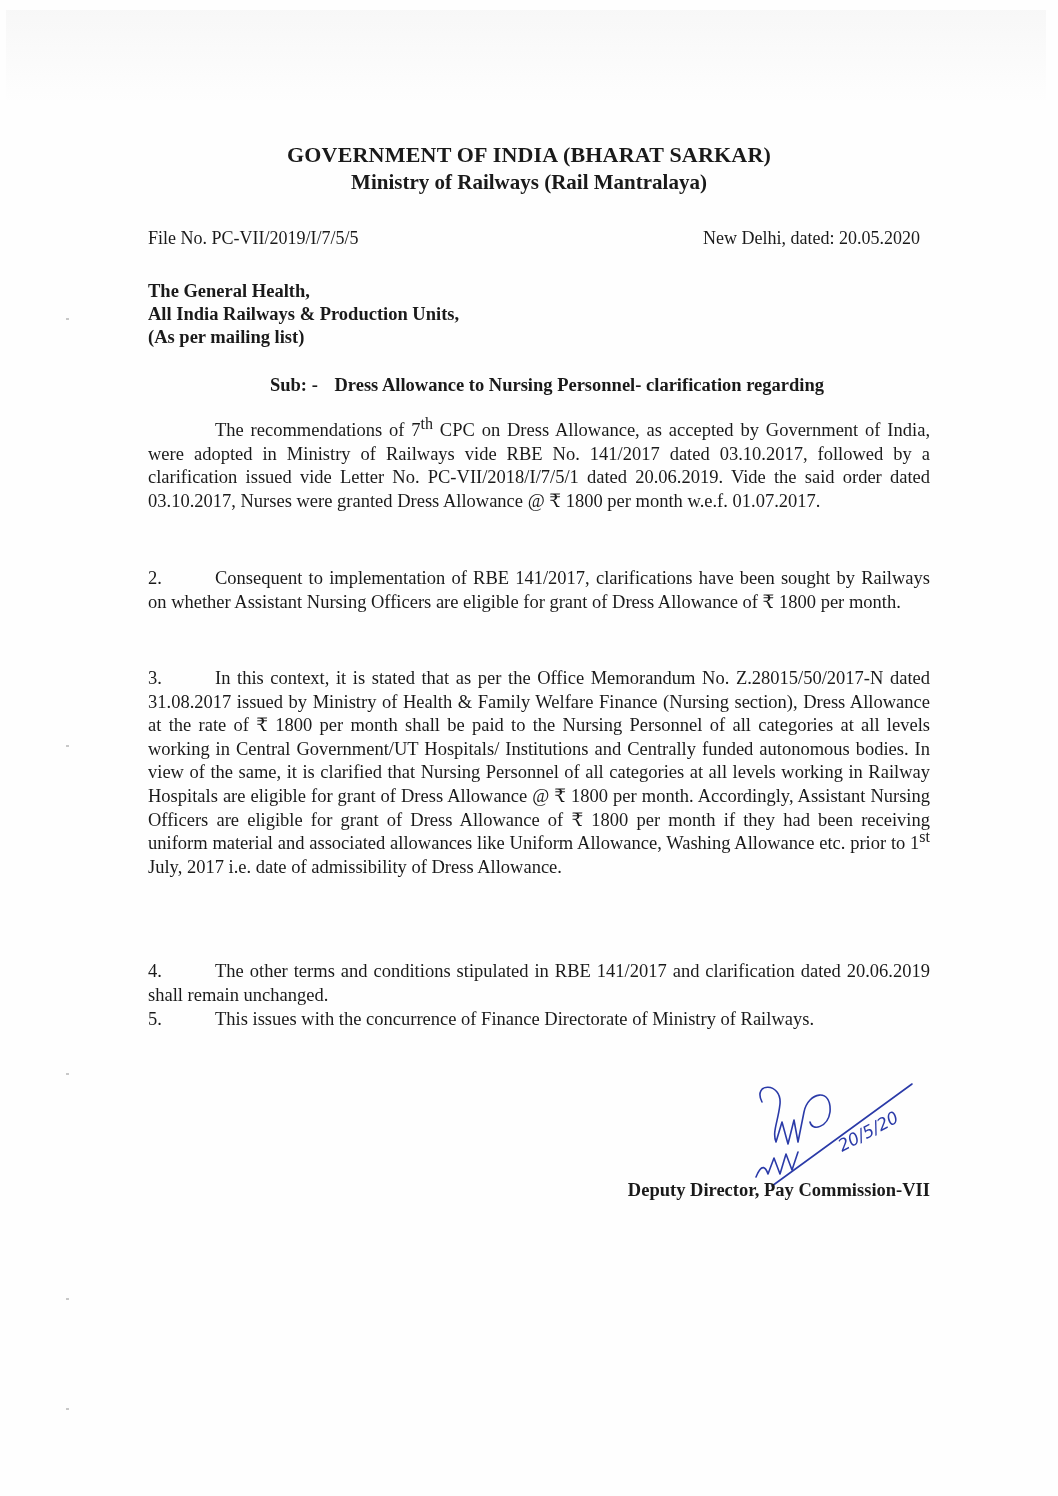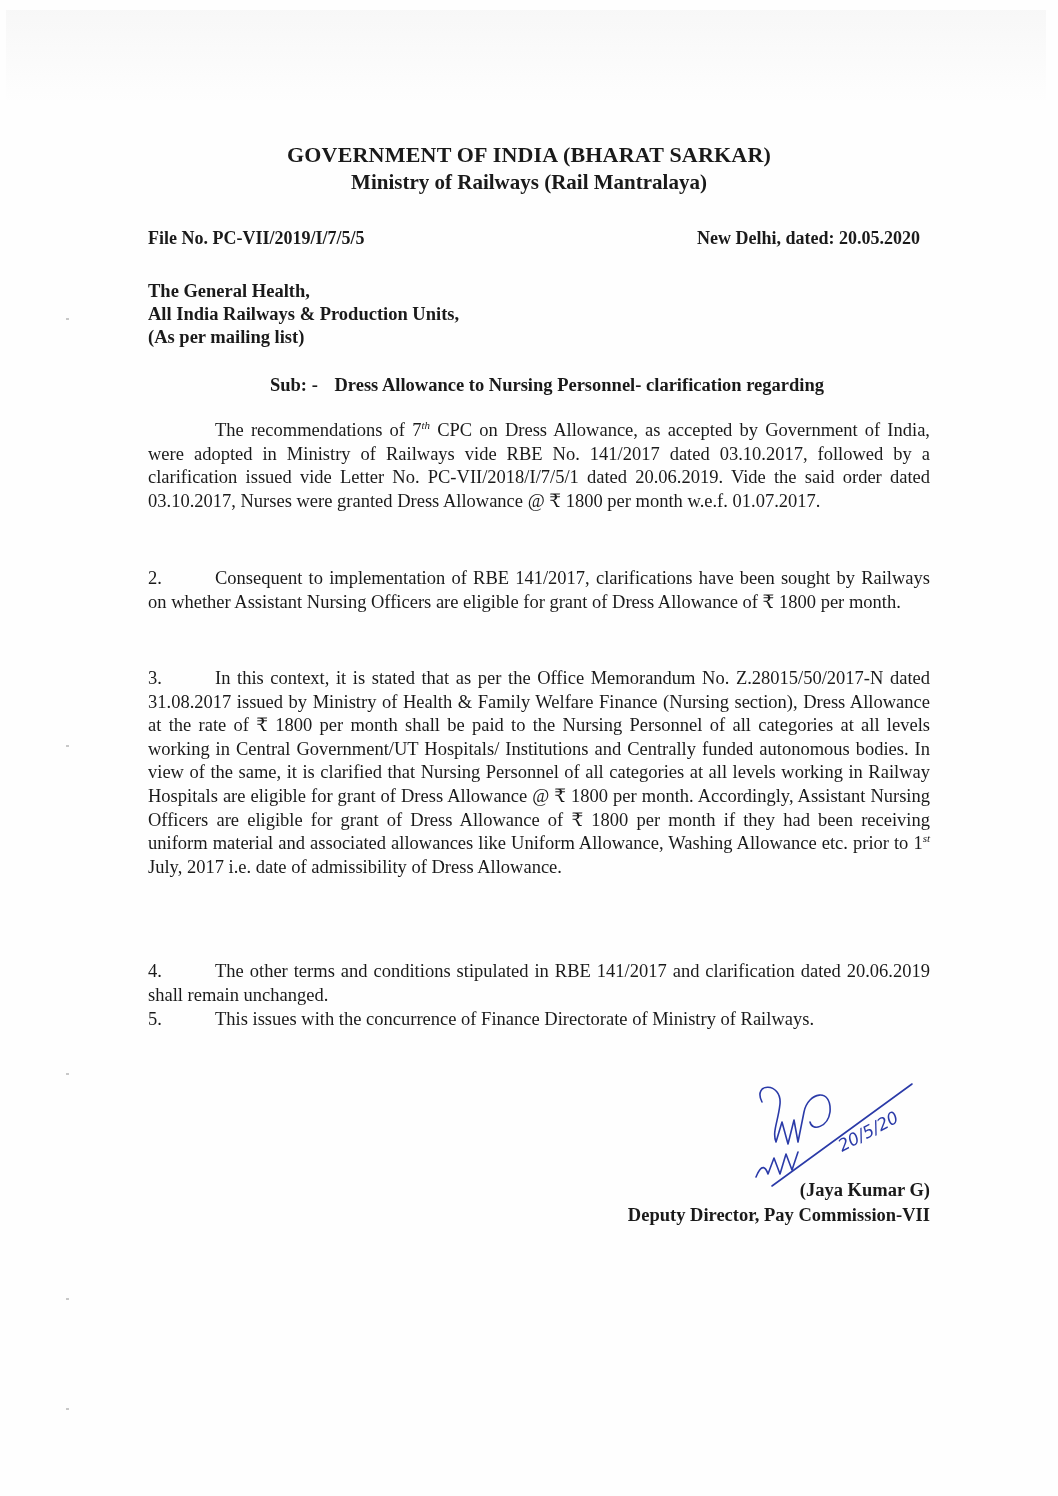--- a/index.html
+++ b/index.html
@@ -5,34 +5,34 @@
     html, body { margin: 0; padding: 0; background: #ffffff; }
     body { width: 1058px; height: 1496px; position: relative; overflow: hidden;
            font-family: "Liberation Serif", "DejaVu Serif", serif; color: #1a1a1a; }
     .page { position: absolute; left: 0; top: 0; width: 1058px; height: 1496px; background: #fefefe; }
     .bleed { position: absolute; left: 6px; top: 10px; width: 1040px; height: 90px;
              background: linear-gradient(180deg, rgba(235,235,235,0.35), rgba(250,250,250,0.1)); }
     .header { position: absolute; left: 0; width: 1058px; text-align: center; font-weight: bold; }
     .h1 { top: 142px; font-size: 22px; letter-spacing: 0.2px; }
     .h2 { top: 170px; font-size: 21px; }
     .h3 { top: 198px; font-size: 21px; }
-    .meta { position: absolute; top: 228px; font-weight: bold; font-size: 18px; }
+    .meta { position: absolute; top: 228px; font-weight: normal; font-size: 18px; }
     .file-no { left: 148px; }
     .dated { right: 138px; }
     .addressee { position: absolute; left: 148px; top: 280px; font-weight: bold; font-size: 18.5px; line-height: 23px; }
     .subject { position: absolute; left: 270px; top: 375px; font-weight: bold; font-size: 18.5px; }
     .subject .lbl { margin-right: 12px; }
     .para { position: absolute; left: 148px; width: 782px; font-size: 18.5px; line-height: 23.6px; text-align: justify; }
     .para .num { display: inline-block; width: 67px; }
     .p1 { top: 419px; text-indent: 67px; }
     .p2 { top: 567px; }
     .p3 { top: 667px; }
     .p4 { top: 960px; }
     .p5 { top: 1008px; }
-    sup { font-size: 11px; line-height: 0; font-style: italic; }
+    sup { font-size: 16px; line-height: 0; }
     .signature { position: absolute; left: 752px; top: 1082px; width: 170px; height: 110px; }
     .sig-block { position: absolute; right: 128px; top: 1178px; text-align: right; font-weight: bold; font-size: 18.5px; line-height: 25px; }
     .mark { position: absolute; left: 66px; width: 3px; height: 2px; background: #c8c8c8; }
   </style>
 </head>
 <body>
 
 <div class="page">
   <div class="bleed"></div>
 
@@ -66,21 +66,20 @@
   <svg class="signature" viewBox="0 0 170 110">
     <g fill="none" stroke="#2a3aa8" stroke-width="1.6" stroke-linecap="round" stroke-linejoin="round">
       <path d="M10,20 C0,0 30,0 28,22 C26,40 20,50 24,60 L30,40 L36,62 L42,38 L46,60 L52,30 C56,10 80,5 78,30 C76,45 60,50 58,40"></path>
       <path d="M4,95 C10,80 14,86 16,92 L22,76 L28,92 L34,72 L40,88 L46,70"></path>
       <path d="M20,104 L160,2"></path>
       <text x="90" y="70" font-size="17" fill="#2a3aa8" stroke="none" transform="rotate(-28 90 70)" style="font-family:'DejaVu Sans', sans-serif; font-style: italic;">20/5/20</text>
     </g>
   </svg>
 
   <div class="sig-block">
-    <div>(Jaya Kumar G)</div>
     <div>Deputy Director, Pay Commission-VII</div>
   </div>
 
   <div class="mark" style="top:318px"></div>
   <div class="mark" style="top:745px"></div>
   <div class="mark" style="top:1073px"></div>
   <div class="mark" style="top:1298px"></div>
   <div class="mark" style="top:1408px"></div>
 </div>
 

